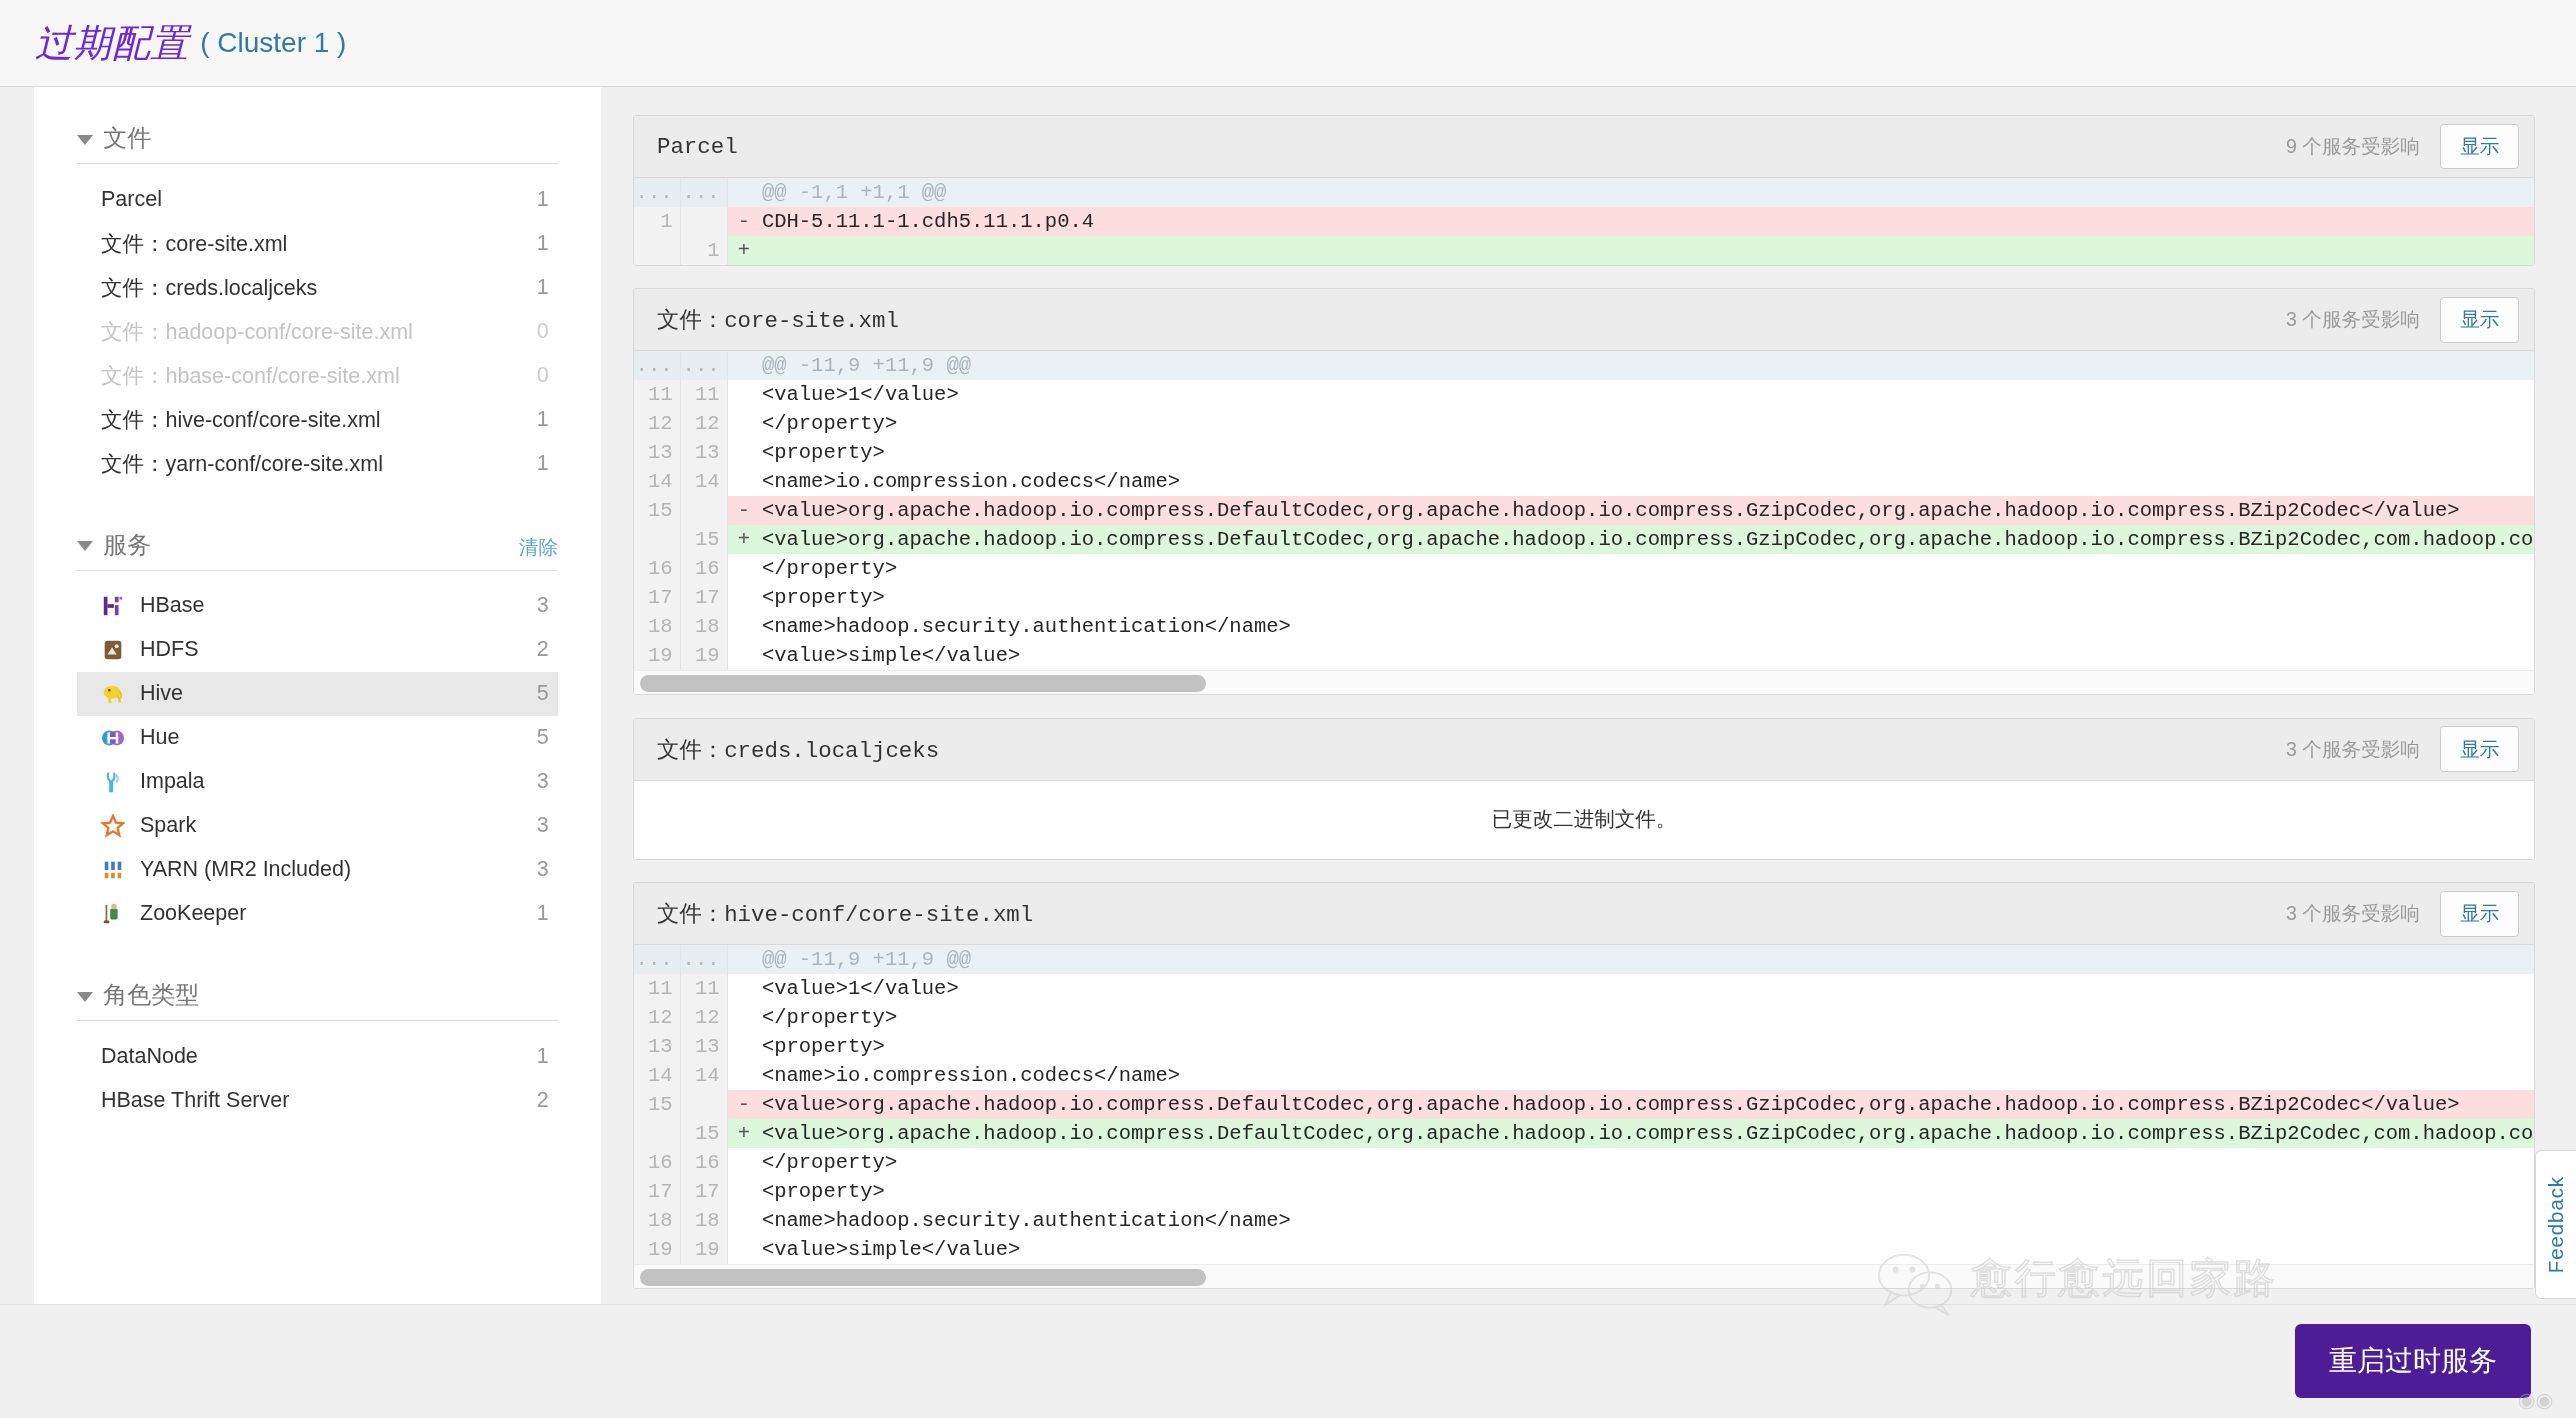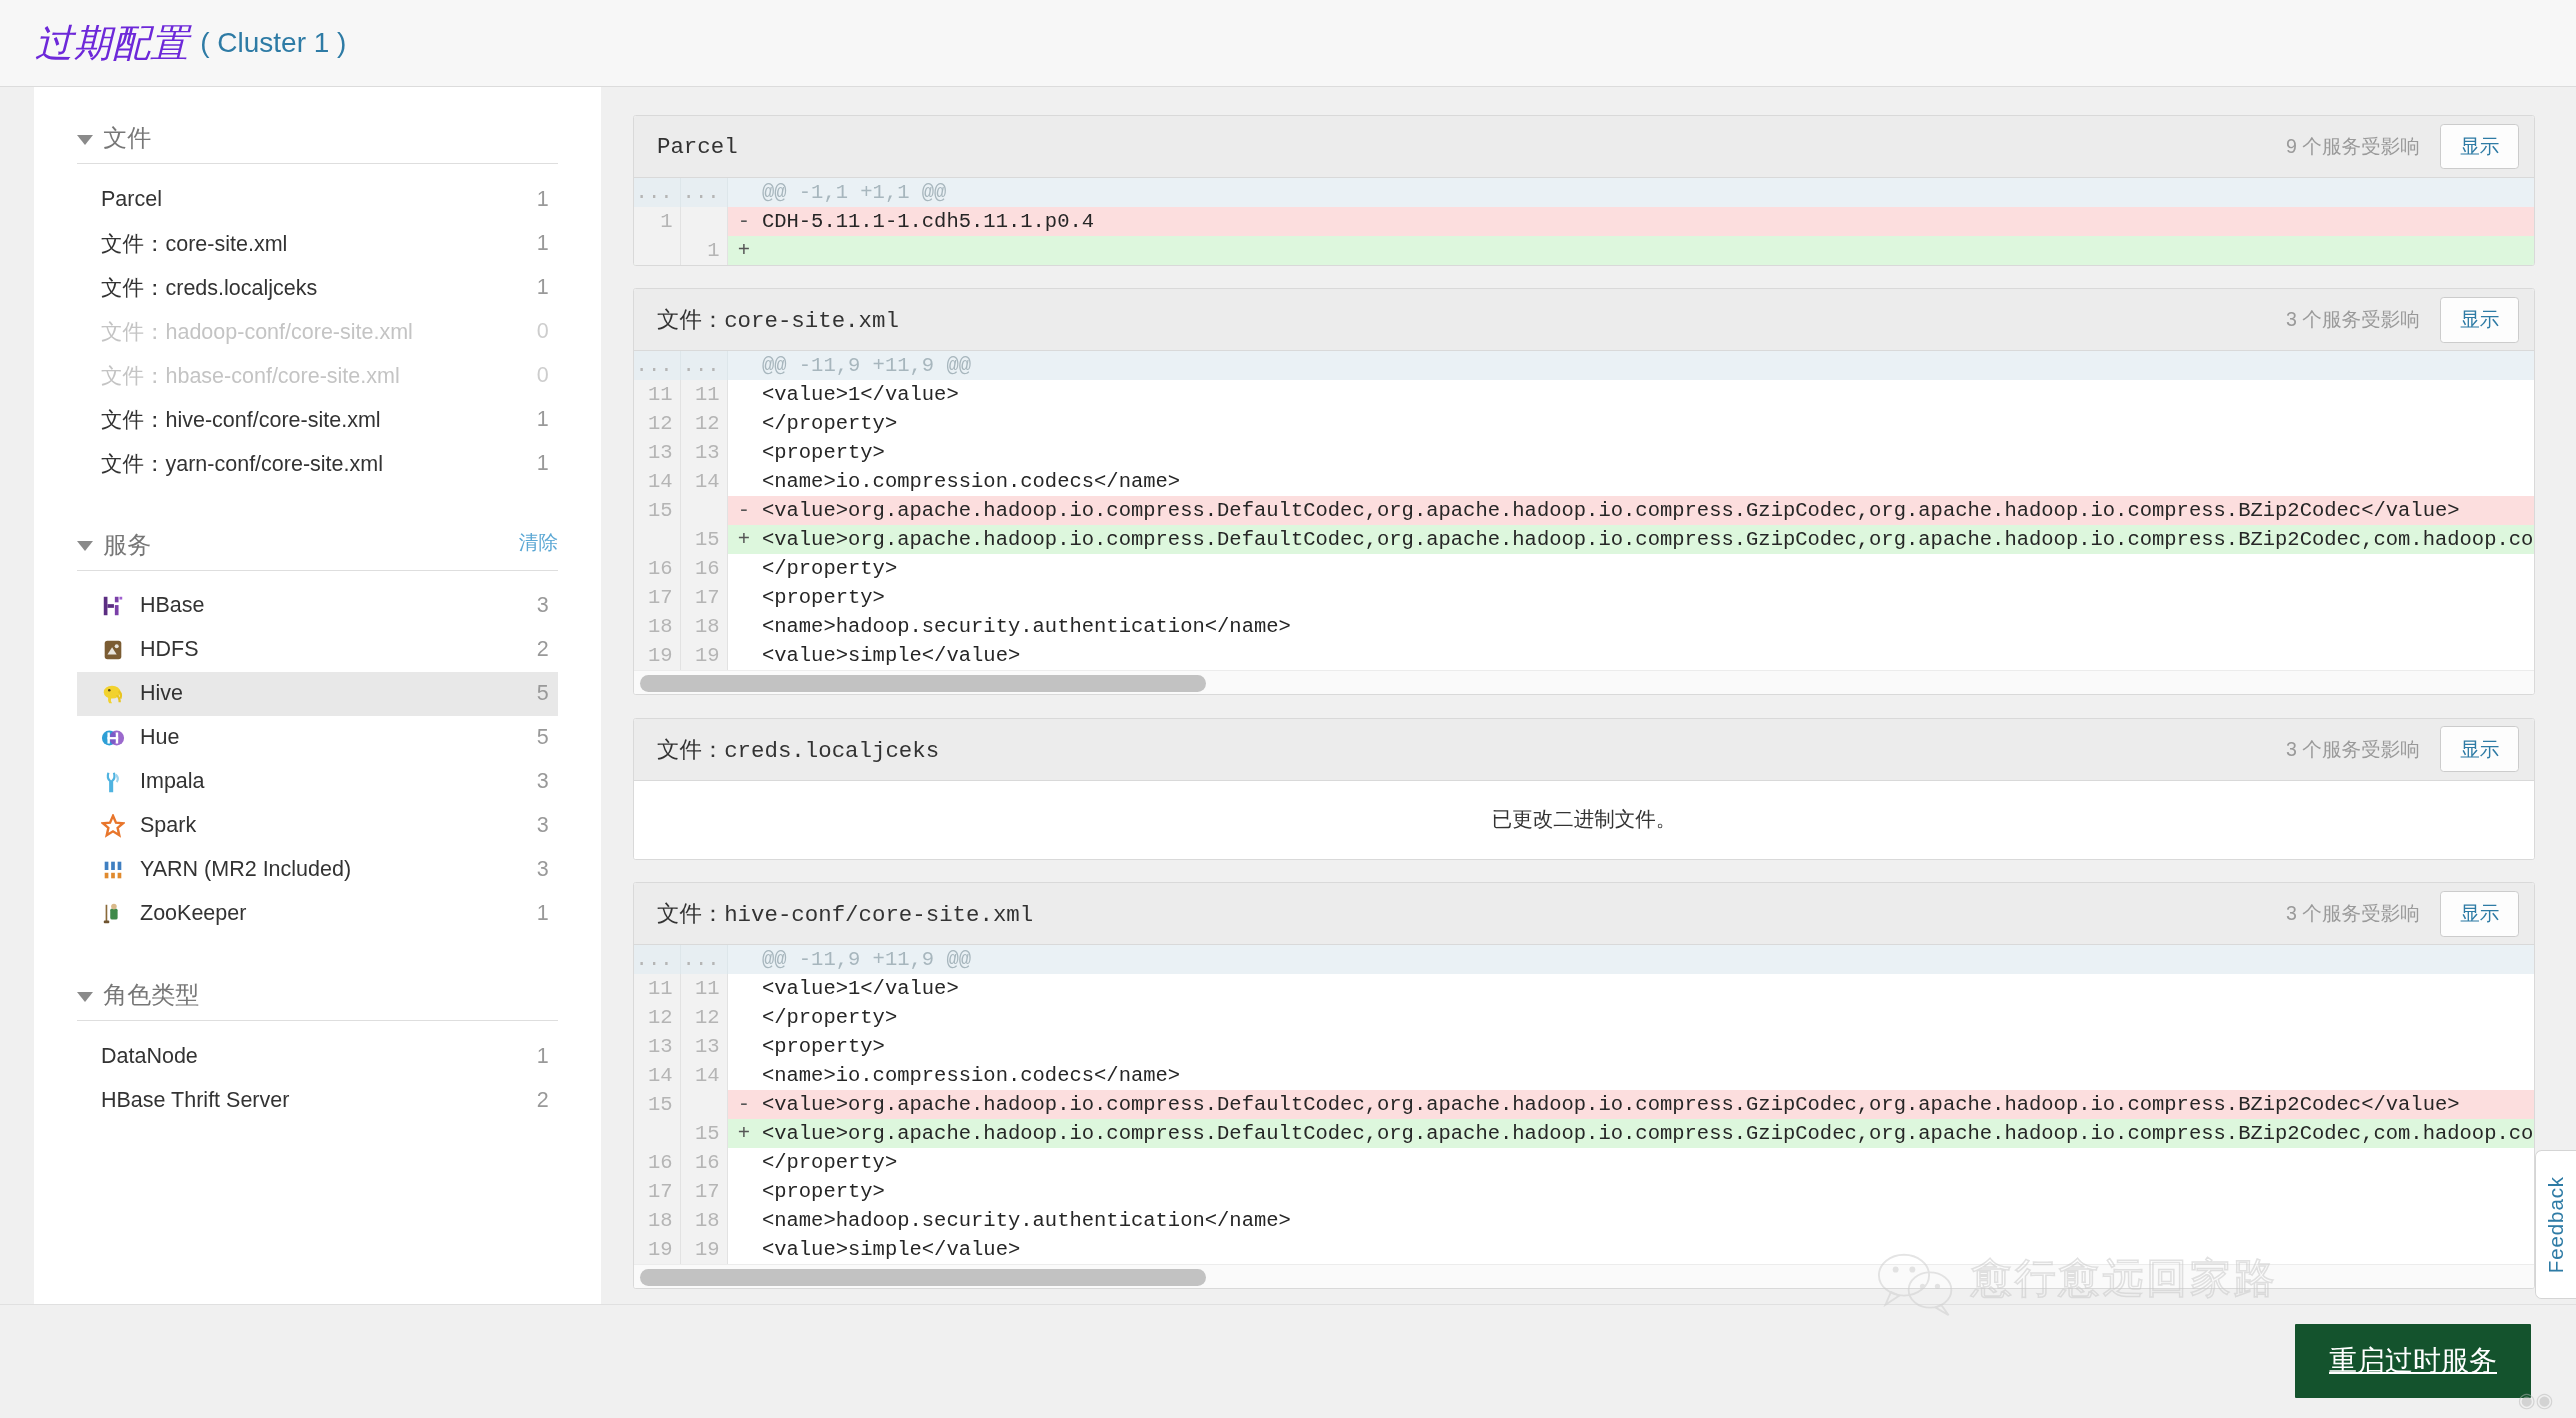--- a/index.html
+++ b/index.html
@@ -56,21 +56,21 @@
     justify-content: space-between;
     align-items: baseline;
     margin-bottom: 54px;
   }
   .sidebar-title { font-size: 28px; color: #333; font-weight: bold; }
   .clear-all { font-size: 19.6px; color: #5aa7d4; cursor: pointer; }
 
   .facet { margin-bottom: 11.2px; }
   .facet-head {
     display: flex;
-    align-items: flex-start;
+    align-items: flex-end;
     justify-content: space-between;
     padding-bottom: 9.3px;
     border-bottom: 0.9px solid #dedede;
     margin-bottom: 5.6px;
   }
   .facet-head-left { display: flex; align-items: center; }
   .caret {
     display: inline-block;
     width: 0; height: 0;
     border-left: 8.4px solid transparent;
@@ -216,28 +216,27 @@
     position: absolute;
     left: 0; right: 0; bottom: 0;
     height: 114px;
     background: #f0f0f0;
     border-top: 0.9px solid #e0e0e0;
   }
   .restart-btn {
     position: absolute;
     right: 45px;
     bottom: 20.5px;
-    background: #14532d;
+    background: #4c1d95;
     color: #ffffff;
     font-size: 28px;
     border: none;
-    border-radius: 1px;
+    border-radius: 6px;
     padding: 17.7px 34px;
     cursor: pointer;
-    text-decoration: underline;
   }
 
   
   .feedback-tab {
     position: absolute;
     right: 0;
     top: 1150px;
     width: 41px;
     height: 149px;
     background: #ffffff;

